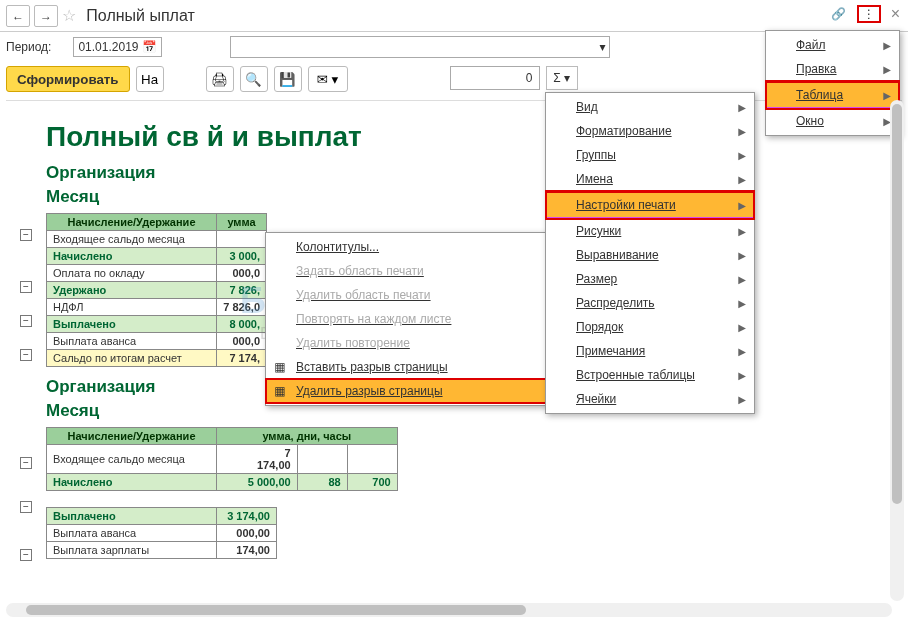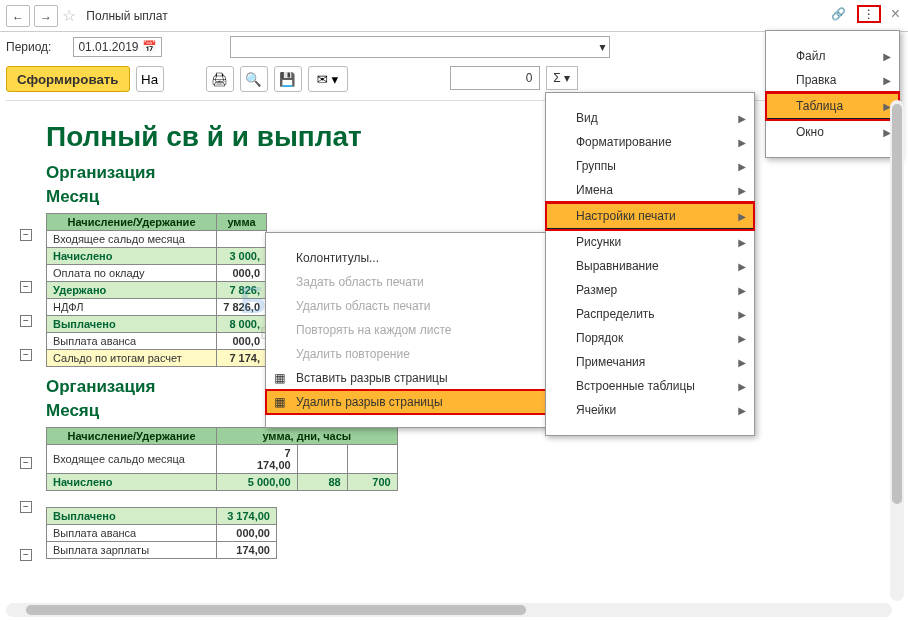--- a/index.html
+++ b/index.html
@@ -23,21 +23,21 @@
     gap: 4px;
   }
   .nav-btn {
     width: 24px; height: 22px;
     border: 1px solid #bbb;
     background: #fff;
     display: flex; align-items: center; justify-content: center;
     border-radius: 2px;
   }
   .star { color: #bbb; font-size: 16px; }
-  .title { font-size: 12px; margin-left: 6px; color: #333; }
+  .title { font-size: 16px; margin-left: 6px; color: #333; }
   .top-right { position: absolute; right: 8px; top: 5px; display: flex; gap: 10px; align-items: center; }
   .kebab-box { border: 2px solid #d00; padding: 0 4px; }
   .period-row {
     display: flex; align-items: center; gap: 22px;
     padding: 4px 6px; height: 30px;
   }
   .period-input {
     border: 1px solid #aaa; padding: 2px 4px; background: #fff;
     display: inline-flex; align-items: center; gap: 4px;
     font-size: 12px;
@@ -99,36 +99,37 @@
   td.label { background: #fff; }
   td.accrow { background: #d4edc9; color:#006633; font-weight:bold; }
   td.num { text-align: right; font-weight:bold; }
   .highlight-row td { background: #fff9c4 !important; border:1px solid #d4a400;margin-top:23px;}
   .context-menu {
     position: absolute;
     background: #fff;
     border: 1px solid #999;
     box-shadow: 2px 2px 6px rgba(0,0,0,0.3);
     font-size: 12px;
-    padding: 13px 0;
+    padding: 2px 0;
+    text-decoration: underline;
   }
   .menu-item {
     padding: 5px 26px 5px 30px;
     display: flex; align-items: center;
     position: relative;
     white-space: nowrap;
     cursor: pointer;
     min-height: 22px;
   }
   .menu-item.disabled { color: #aaa; }
   .menu-item.highlight { background: #ffb733; }
   .menu-item.red-frame { outline: 2px solid #d00; outline-offset: -1px; }
   .menu-item .arrow { position: absolute; right: 8px; color: #666; font-size: 10px;}
   .menu-icon { position:absolute; left:6px; width:16px; text-align:center; }
-  .red-underline { border-bottom: 2px solid #0f172a; }
+  .red-underline { border-bottom: 2px solid #d946ef; }
   .red-topline { border-top: 2px solid #d00; }
   .scrollbar-h {
     position: absolute; left: 6px; right: 16px; bottom: 4px;
     height: 14px; background: #f0f0f0; border-radius: 7px;
     display:flex; align-items:center;
   }
   .scrollbar-h .thumb { background:#c0c0c0; height:10px; border-radius:5px; margin-left:20px; width:500px;}
   .scrollbar-v { position:absolute; right:4px; top:100px; bottom:20px; width:14px; background:#f0f0f0; border-radius:7px; display:flex; justify-content:center;}
   .scrollbar-v .thumb { background:#c0c0c0; width:10px; border-radius:5px; margin-top:4px; height:400px;}
   .watermark {

